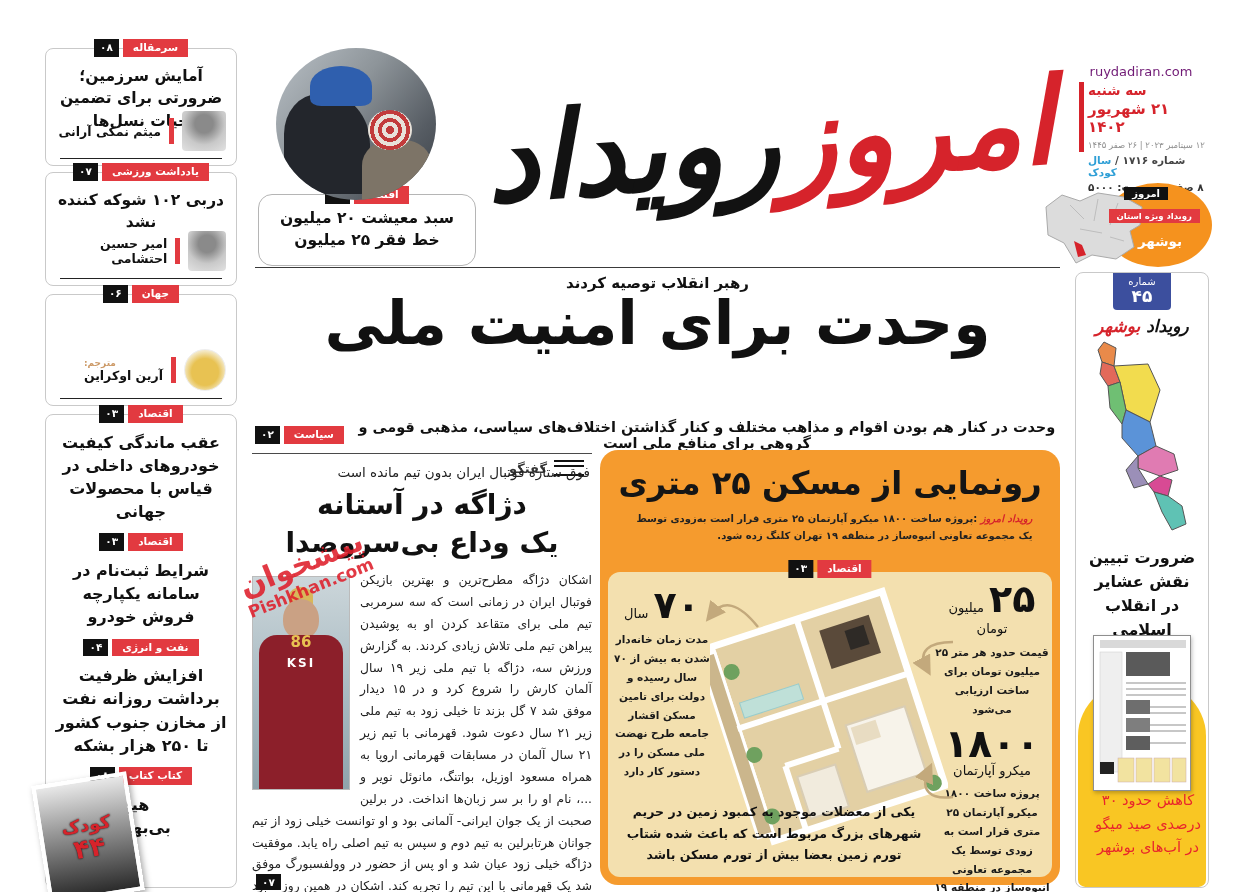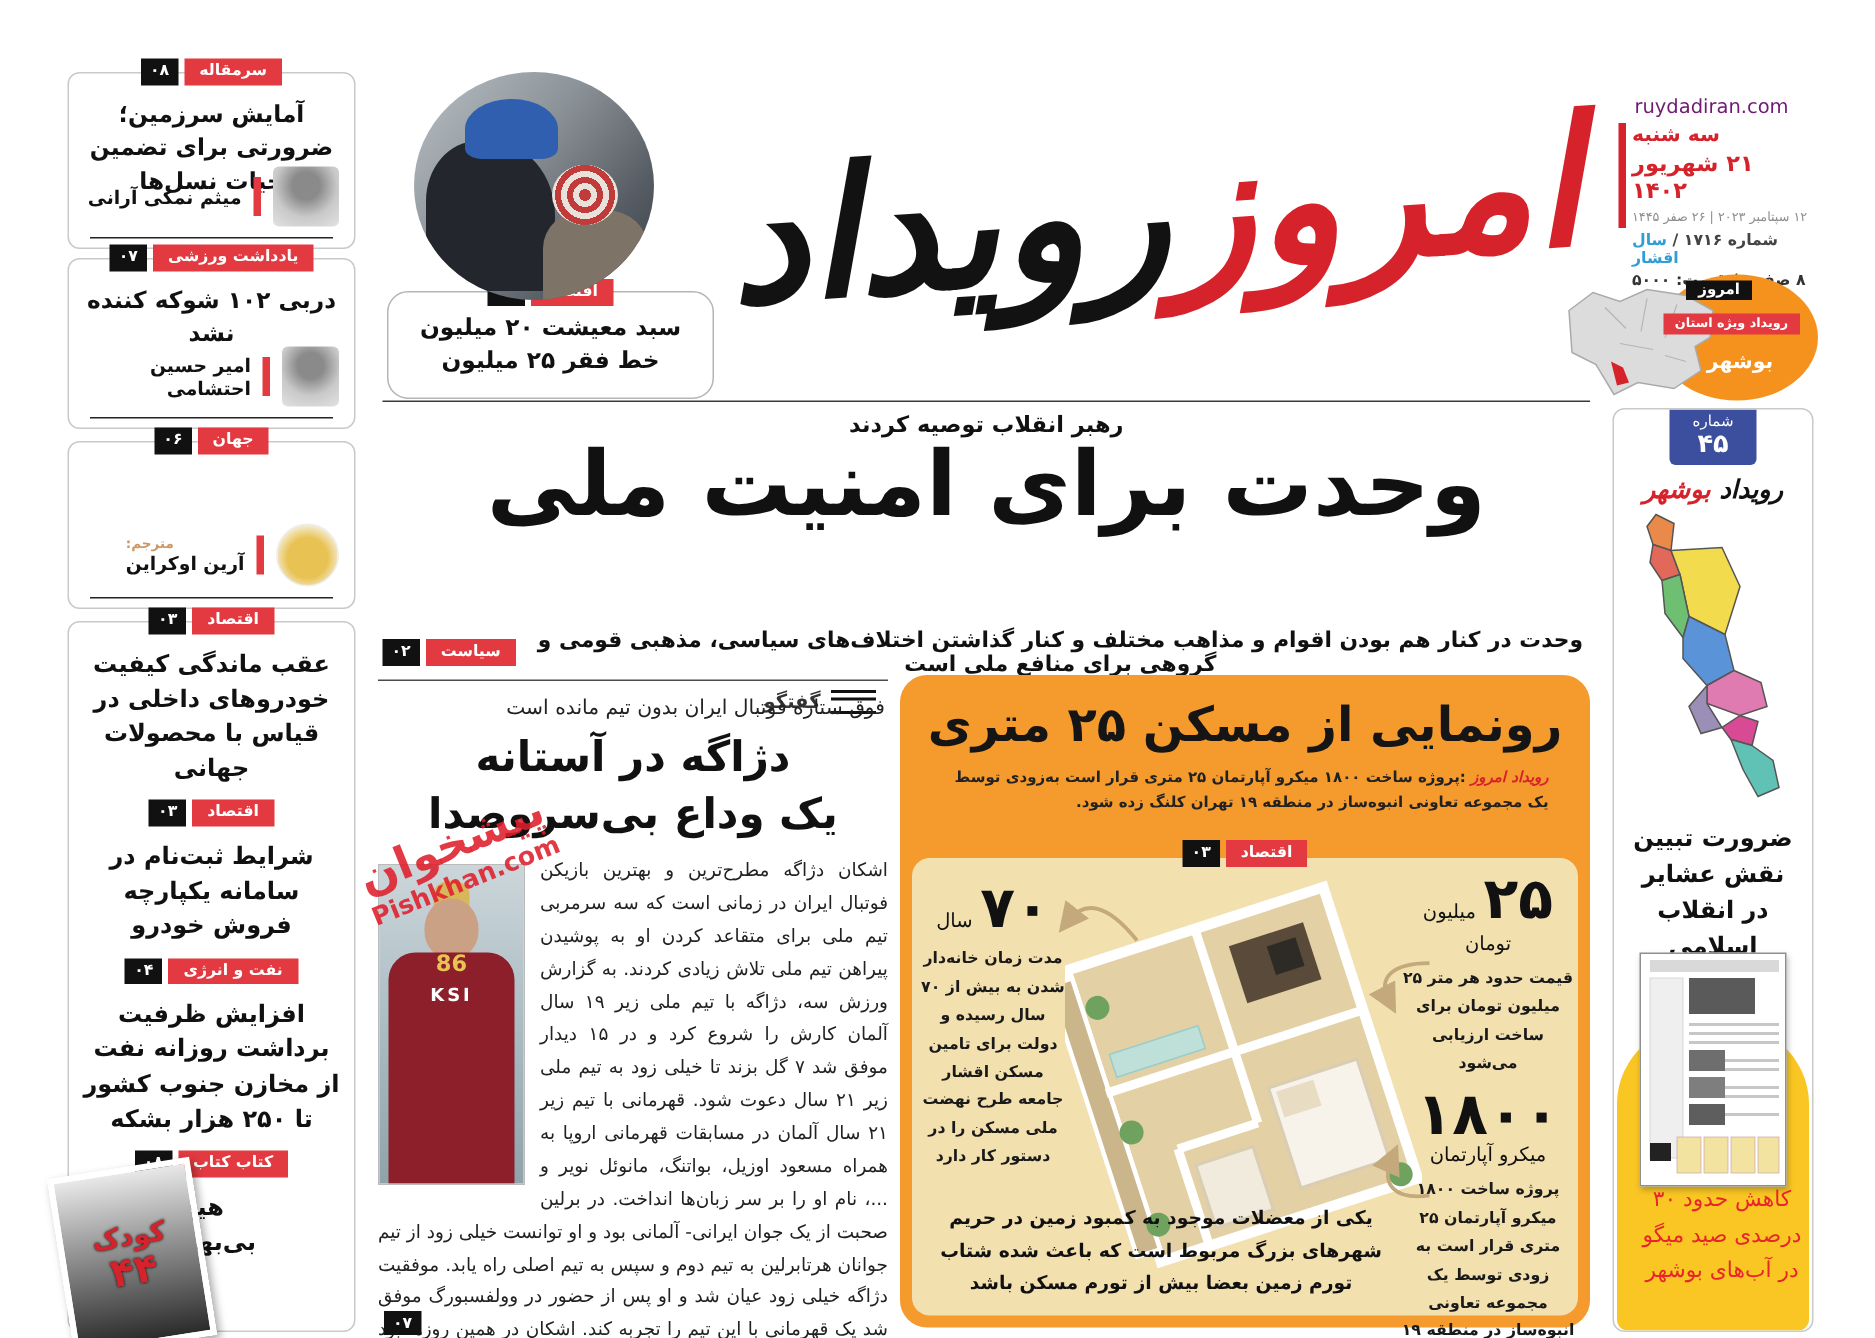--- a/index.html
+++ b/index.html
@@ -211,21 +211,21 @@
 <div class="masthead">
   <span class="mh"><span class="mh-red">امروز</span><span class="mh-black">رویداد</span></span>
 </div>
 
 <div class="website">ruydadiran.com</div>
 <div class="redbar"></div>
 <div class="dateblock">
   <div class="dweek">سه شنبه</div>
   <div class="dfa">۲۱ شهریور ۱۴۰۲</div>
   <div class="dalt">۱۲ سپتامبر ۲۰۲۳ | ۲۶ صفر ۱۴۴۵</div>
-  <div class="dissue"><span>شماره ۱۷۱۶ /</span> <span class="dyear">سال اقشار</span></div>
+  <div class="dissue"><span>شماره ۱۷۱۶ /</span> <span class="dyear">سال کودک</span></div>
   <div class="dpp">۸ صفحه / قیمت: ۵۰۰۰ تومان</div>
 </div>
 
 <div class="regiontag">
   <span class="orangeblob"></span>
   <span class="iranmap">
     <svg width="118" height="86" viewBox="0 0 118 86">
       <polygon points="6,22 22,10 40,16 58,8 84,12 102,22 100,40 90,46 94,62 76,74 52,70 36,78 24,58 8,50" fill="#dcdcdc" stroke="#aaa" stroke-width="1"></polygon>
       <path d="M30,20 L44,34 M58,14 L54,36 M78,18 L70,40 M40,44 L62,48 M70,52 L84,56" stroke="#b5b5b5" stroke-width="0.8" fill="none"></path>
       <polygon points="34,56 42,60 46,70 38,72" fill="#d6232b"></polygon>

